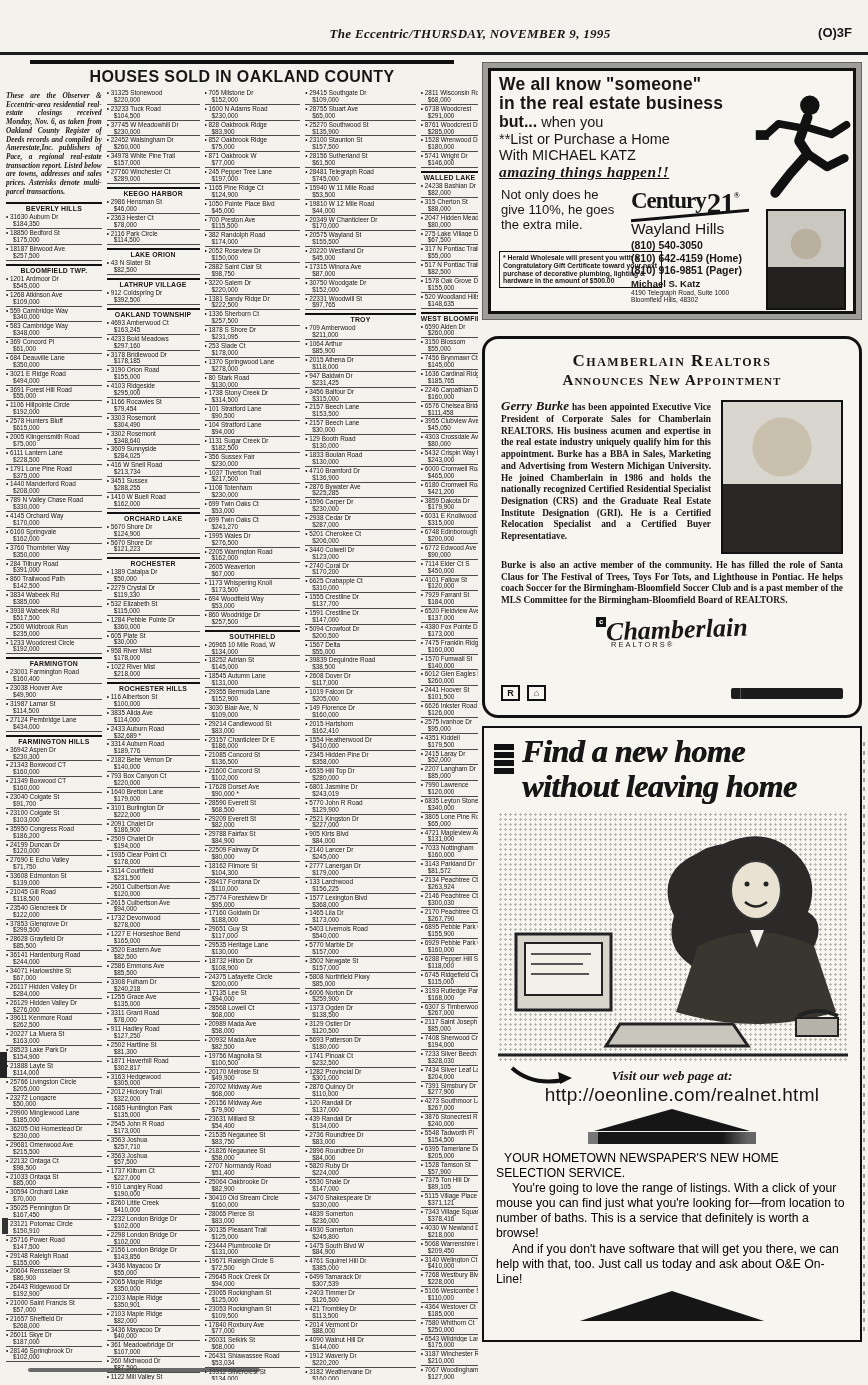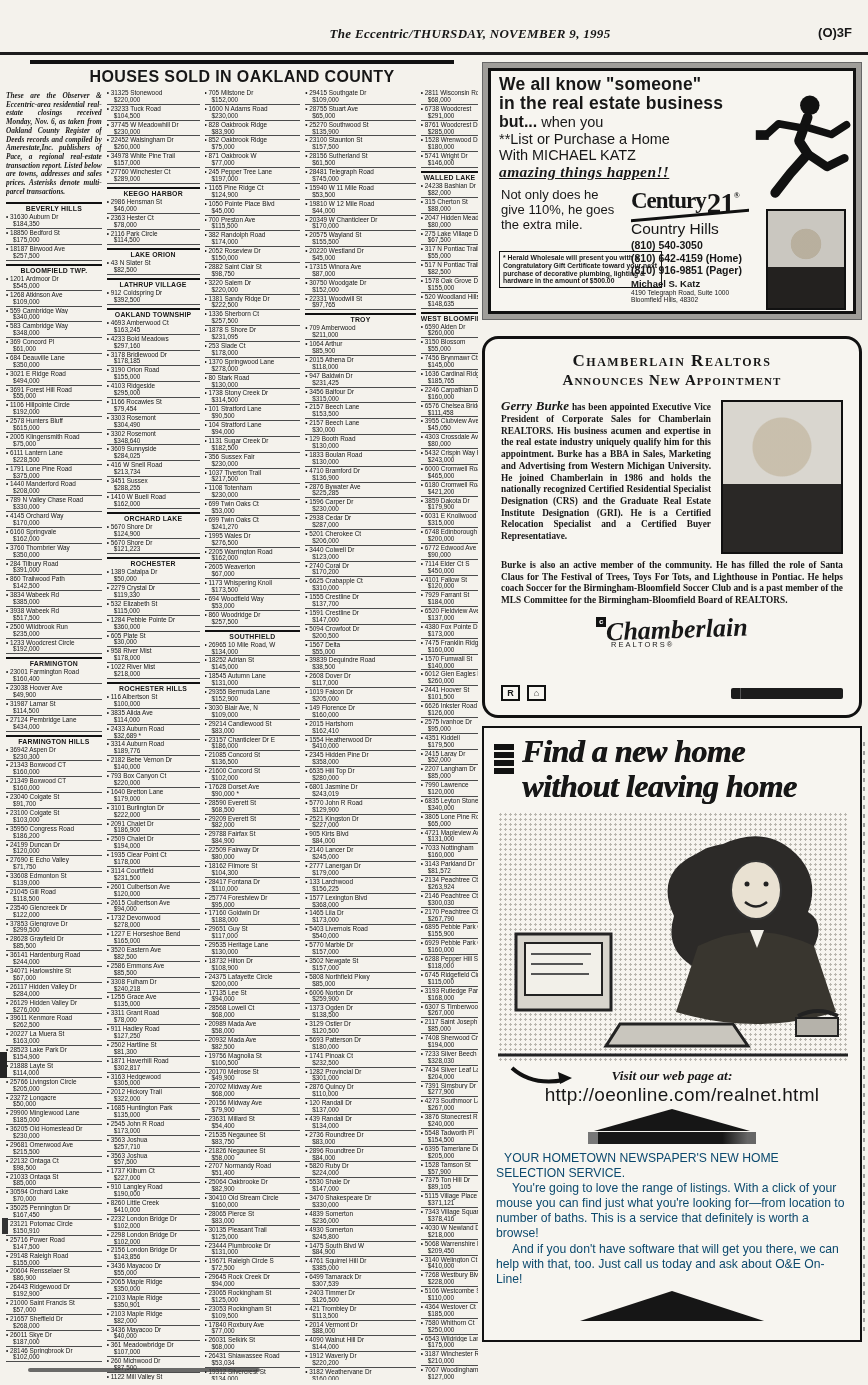--- a/index.html
+++ b/index.html
@@ -81,21 +81,21 @@
             background-image:radial-gradient(#b9b6af 1px,transparent 1.3px);background-size:5px 5px;}
   .rn-arrow{position:absolute;left:26px;top:336px;width:62px;height:22px;}
   .rn-visit{margin:340px 0 0;text-align:center;font:italic bold 13.5px/16px "Liberation Serif",serif;}
   .rn-url{text-align:center;font:19px/22px "Liberation Sans",sans-serif;letter-spacing:.3px;padding-left:20px;}
   .rn-connect{text-align:center;font:italic bold 13.5px/17px "Liberation Serif",serif;}
   .rn-logo{margin-top:3px;}
   .rn-roof{width:0;height:0;border-left:78px solid transparent;border-right:78px solid transparent;border-bottom:22px solid #161616;margin:0 auto;}
   .rn-name{font:900 25px/26px "Liberation Serif",serif;letter-spacing:2px;text-align:center;}
   .rn-bar{width:168px;height:12px;background:#161616;margin:1px auto 0;
           background-image:linear-gradient(90deg,#777 0 6%,transparent 6% 80%,#666 95%);}
-  .rn-copy{margin:7px 12px 0;font:12.2px/15.1px "Liberation Sans",sans-serif;color:#0c4a6e;}
+  .rn-copy{margin:7px 12px 0;font:12.2px/15.1px "Liberation Sans",sans-serif;color:#000000;}
   .rn-copy p{margin:0;text-indent:16px;}
   .rn-copy .svc{text-indent:8px;}
   .oe-roof{width:0;margin:4px auto 0;border-left:92px solid transparent;border-right:92px solid transparent;border-bottom:30px solid #161616;}
 
   
   .scuff1{position:absolute;left:28px;top:1368px;width:232px;height:4px;background:#3c3c3c;opacity:.75;border-radius:2px;}
   .scuff2{position:absolute;left:0;top:1052px;width:7px;height:26px;background:#242424;}
   .scuff3{position:absolute;left:2px;top:1218px;width:6px;height:16px;background:#333;}
   .edge-dots{position:absolute;right:3px;top:742px;height:590px;width:2px;opacity:.55;
              background:repeating-linear-gradient(#555 0 4px,transparent 4px 9px);}
@@ -1709,21 +1709,21 @@
         <path d="M58 58 L76 70 L92 62" stroke="#111" stroke-width="8" fill="none" stroke-linecap="round" stroke-linejoin="round"></path>
         <path d="M53 34 L31 30 L20 40" stroke="#111" stroke-width="7" fill="none" stroke-linecap="round" stroke-linejoin="round"></path>
         <path d="M60 34 L80 40 L94 31" stroke="#111" stroke-width="7" fill="none" stroke-linecap="round" stroke-linejoin="round"></path>
         <rect x="10" y="36" width="12" height="9" fill="#111"></rect>
       </svg>
       <div class="k-pitch">Not only does he give 110%, he goes the extra mile.</div>
       <div class="k-note">* Herald Wholesale will present you with a Congratulatory Gift Certificate toward your next purchase of decorative plumbing, lighting &amp; hardware in the amount of $500.00</div>
       <div class="k-century">
         <div class="c21word"><span>Century</span><span class="c21num">21</span><span class="c21reg">®</span></div>
         <div class="c21roof"></div>
-        <div class="k-office">Country Hills</div>
+        <div class="k-office">Wayland Hills</div>
         <div class="k-phones">
           <div>(810) 540-3050</div>
           <div>(810) 642-4159 (Home)</div>
           <div>(810) 916-9851 (Pager)</div>
         </div>
         <div class="k-agent">Michael S. Katz</div>
         <div class="k-addr">
           <div>4190 Telegraph Road, Suite 1000</div>
           <div>Bloomfield Hills, 48302</div>
         </div>

